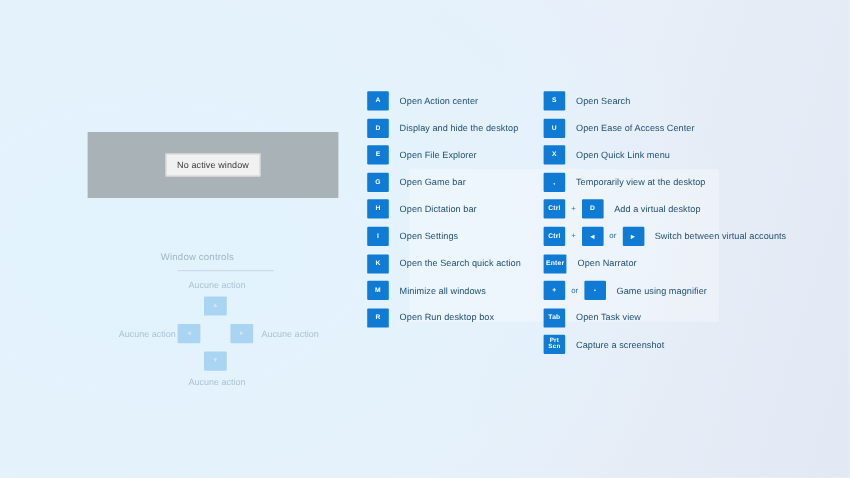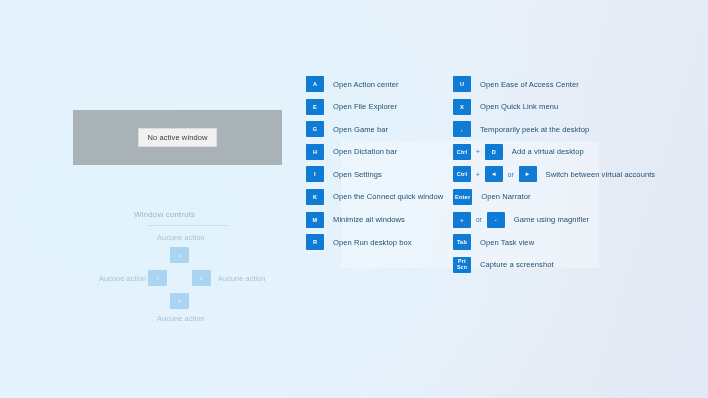--- a/index.html
+++ b/index.html
@@ -194,60 +194,68 @@
   </div>
 
   <div id="highlight-panel"></div>
 
   <div class="shortcut-column" id="column-left">
       <div class="shortcut-row">
         <span class="key">A</span>
         <span class="shortcut-desc">Open Action center</span>
       </div>
       <div class="shortcut-row">
+        <span class="key">D</span>
+        <span class="shortcut-desc">Display and hide the desktop</span>
+      </div>
+      <div class="shortcut-row">
         <span class="key">E</span>
         <span class="shortcut-desc">Open File Explorer</span>
       </div>
       <div class="shortcut-row">
         <span class="key">G</span>
         <span class="shortcut-desc">Open Game bar</span>
       </div>
       <div class="shortcut-row">
         <span class="key">H</span>
         <span class="shortcut-desc">Open Dictation bar</span>
       </div>
       <div class="shortcut-row">
         <span class="key">I</span>
         <span class="shortcut-desc">Open Settings</span>
       </div>
       <div class="shortcut-row">
         <span class="key">K</span>
-        <span class="shortcut-desc">Open the Connect quick window</span>
+        <span class="shortcut-desc">Open the Search quick action</span>
       </div>
       <div class="shortcut-row">
         <span class="key">M</span>
         <span class="shortcut-desc">Minimize all windows</span>
       </div>
       <div class="shortcut-row">
         <span class="key">R</span>
         <span class="shortcut-desc">Open Run desktop box</span>
       </div>
     </div>
   <div class="shortcut-column" id="column-right">
       <div class="shortcut-row">
+        <span class="key">S</span>
+        <span class="shortcut-desc">Open Search</span>
+      </div>
+      <div class="shortcut-row">
         <span class="key">U</span>
         <span class="shortcut-desc">Open Ease of Access Center</span>
       </div>
       <div class="shortcut-row">
         <span class="key">X</span>
         <span class="shortcut-desc">Open Quick Link menu</span>
       </div>
       <div class="shortcut-row">
         <span class="key">,</span>
-        <span class="shortcut-desc">Temporarily peek at the desktop</span>
+        <span class="shortcut-desc">Temporarily view at the desktop</span>
       </div>
       <div class="shortcut-row">
         <span class="key">Ctrl</span>
         <span class="joiner">+</span>
         <span class="key">D</span>
         <span class="shortcut-desc">Add a virtual desktop</span>
       </div>
       <div class="shortcut-row">
         <span class="key">Ctrl</span>
         <span class="joiner">+</span>

